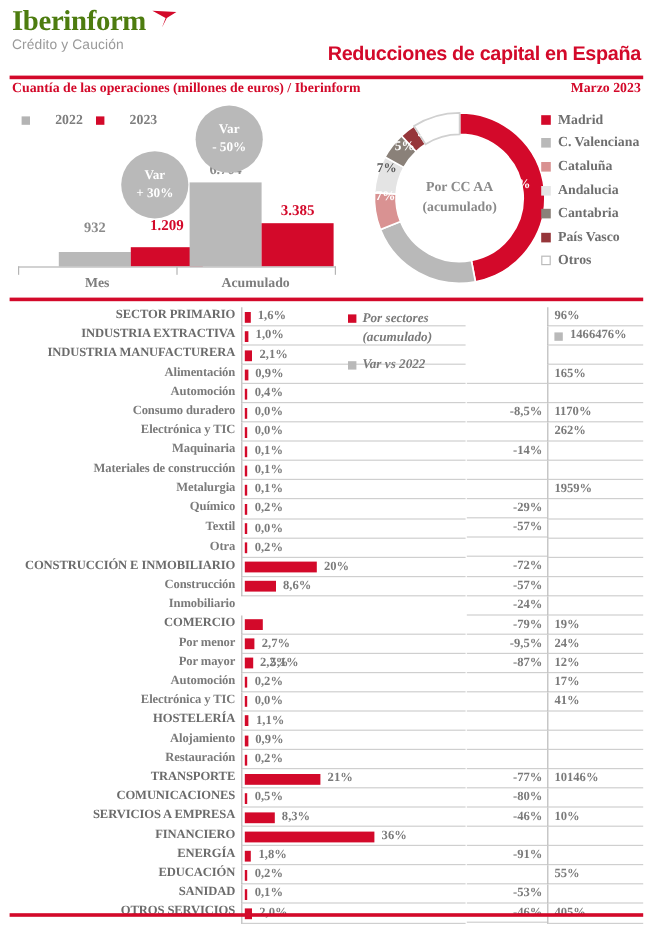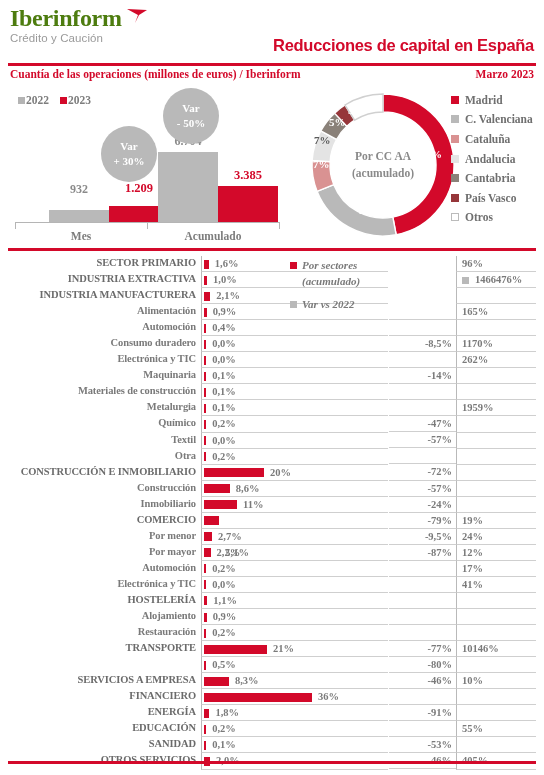--- a/index.html
+++ b/index.html
@@ -35,21 +35,21 @@
     color:#d3092a;
   }
   .sub-right {
     position:absolute; right:10px; top:68px;
     font-family:"Liberation Serif", serif; font-weight:bold; font-size:11.5px;
     color:#d3092a;
   }
   
   .barchart { position:absolute; left:0; top:86px; width:290px; height:158px; }
   .bc-legend { position:absolute; left:18px; top:8px; display:flex; gap:11px; align-items:center; }
-  .bc-legend .lg { display:flex; align-items:center; gap:1px;
+  .bc-legend .lg { display:flex; align-items:center; gap:21px;
     font-family:"Liberation Serif", serif; font-weight:bold; font-size:11.5px; color:#7d7d7d; }
   .sw { width:7px; height:7px; display:inline-block; }
   .sw-gray { background:#b4b4b4; }
   .sw-red  { background:#d3092a; }
   .bar { position:absolute; bottom:22px; }
   .bar.g { background:#b9b9b9; }
   .bar.r { background:#d3092a; }
   .bar-val {
     position:absolute; font-family:"Liberation Serif", serif; font-weight:bold;
     text-align:center; white-space:nowrap;
@@ -327,21 +327,21 @@
         <div class="posv">262%</div>
       </div>
     </div>
     <div class="trow">
       <div class="tname">Maquinaria</div>
       <div class="cell-bar">
         <div class="sbar" style="width: 2.2px;"></div>
         <div class="sval" style="left: 10.2px;">0,1%</div>
       </div>
       <div class="cell-neg">
-        <div class="negv">-47%</div>
+        <div class="negv">-29%</div>
       </div>
       <div class="cell-pos"></div>
     </div>
     <div class="trow">
       <div class="tname">Materiales de construcción</div>
       <div class="cell-bar">
         <div class="sbar" style="width: 2.2px;"></div>
         <div class="sval" style="left: 10.2px;">0,1%</div>
       </div>
       <div class="cell-neg">
@@ -410,24 +410,20 @@
         <div class="sbar" style="width: 25.8px;"></div>
         <div class="sval" style="left: 33.8px;">8,6%</div>
       </div>
       <div class="cell-neg">
         <div class="negv">-9,5%</div>
       </div>
       <div class="cell-pos"></div>
     </div>
     <div class="trow">
       <div class="tname">Inmobiliario</div>
-      <div class="cell-bar">
-        <div class="sbar" style="width: 33px;"></div>
-        <div class="sval" style="left: 41px;">11%</div>
-      </div>
       <div class="cell-neg">
         <div class="negv">-87%</div>
       </div>
       <div class="cell-pos"></div>
     </div>
     <div class="trow">
       <div class="tname major">COMERCIO</div>
       <div class="cell-bar">
         <div class="sbar" style="width: 15.3px;"></div>
         <div class="sval" style="left: 23.3px; margin-top: 32px;">5,1%</div>
@@ -519,20 +515,21 @@
       <div class="cell-bar">
         <div class="sbar" style="width: 63px;"></div>
         <div class="sval" style="left: 71px;">21%</div>
       </div>
       <div class="cell-neg"></div>
       <div class="cell-pos">
         <div class="posv">10146%</div>
       </div>
     </div>
     <div class="trow">
+      <div class="tname major">COMUNICACIONES</div>
       <div class="cell-bar">
         <div class="sbar" style="width: 2.2px;"></div>
         <div class="sval" style="left: 10.2px;">0,5%</div>
       </div>
       <div class="cell-neg">
         <div class="negv">-91%</div>
       </div>
       <div class="cell-pos"></div>
     </div>
     <div class="trow">

